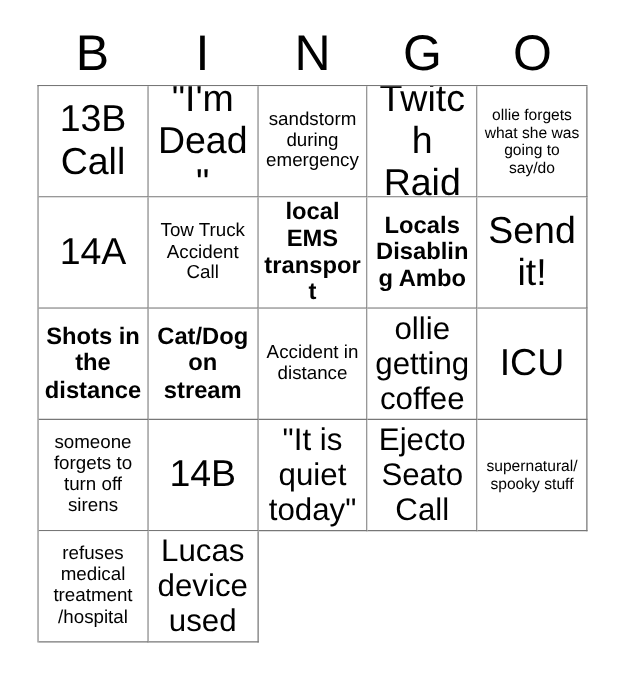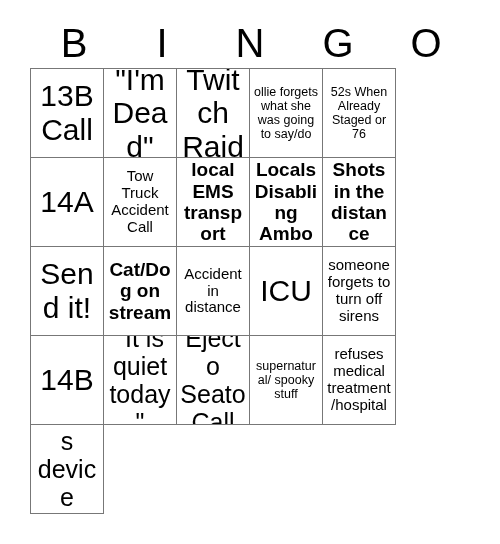--- a/index.html
+++ b/index.html
@@ -41,21 +41,21 @@
     line-height: 1;
     font-weight: 400;
     color: #000000;
     font-family: "Liberation Sans", sans-serif;
   }
   
   #bingo-grid {
     position: absolute;
     left: 30px;
     top: 68px;
-    width: 366px;
+    width: 440px;
     height: 446px;
     display: grid;
     grid-template-columns: repeat(5, 1fr);
     grid-template-rows: repeat(5, 1fr);
     border-top: 1px solid #777777;
     border-left: 1px solid #777777;
     box-sizing: border-box;
     background: #ffffff;
   }
   .bingo-cell {
@@ -100,51 +100,54 @@
   </div>
 
   <div id="bingo-grid">
       <div class="bingo-cell">
         <span class="cell-text size-xl">13B Call</span>
       </div>
       <div class="bingo-cell">
         <span class="cell-text size-xl">"I'm Dead"</span>
       </div>
       <div class="bingo-cell">
+        <span class="cell-text size-sm">sandstorm during emergency</span>
+      </div>
+      <div class="bingo-cell">
         <span class="cell-text size-xl">Twitch Raid</span>
       </div>
       <div class="bingo-cell">
         <span class="cell-text size-xs">ollie forgets what she was going to say/do</span>
-      </div>
-      <div class="bingo-cell">
-        <span class="cell-text size-xs">52s When Already Staged or 76</span>
       </div>
       <div class="bingo-cell">
         <span class="cell-text size-xl">14A</span>
       </div>
       <div class="bingo-cell">
         <span class="cell-text size-sm">Tow Truck Accident Call</span>
       </div>
       <div class="bingo-cell">
         <span class="cell-text size-md">local EMS transport</span>
       </div>
       <div class="bingo-cell">
         <span class="cell-text size-md">Locals Disabling Ambo</span>
       </div>
       <div class="bingo-cell">
-        <span class="cell-text size-md">Shots in the distance</span>
+        <span class="cell-text size-xl">Send it!</span>
       </div>
       <div class="bingo-cell">
-        <span class="cell-text size-xl">Send it!</span>
+        <span class="cell-text size-md">Shots in the distance</span>
       </div>
       <div class="bingo-cell">
         <span class="cell-text size-md">Cat/Dog on stream</span>
       </div>
       <div class="bingo-cell">
         <span class="cell-text size-sm">Accident in distance</span>
+      </div>
+      <div class="bingo-cell">
+        <span class="cell-text size-lg">ollie getting coffee</span>
       </div>
       <div class="bingo-cell">
         <span class="cell-text size-xl">ICU</span>
       </div>
       <div class="bingo-cell">
         <span class="cell-text size-sm">someone forgets to turn off sirens</span>
       </div>
       <div class="bingo-cell">
         <span class="cell-text size-xl">14B</span>
       </div>

